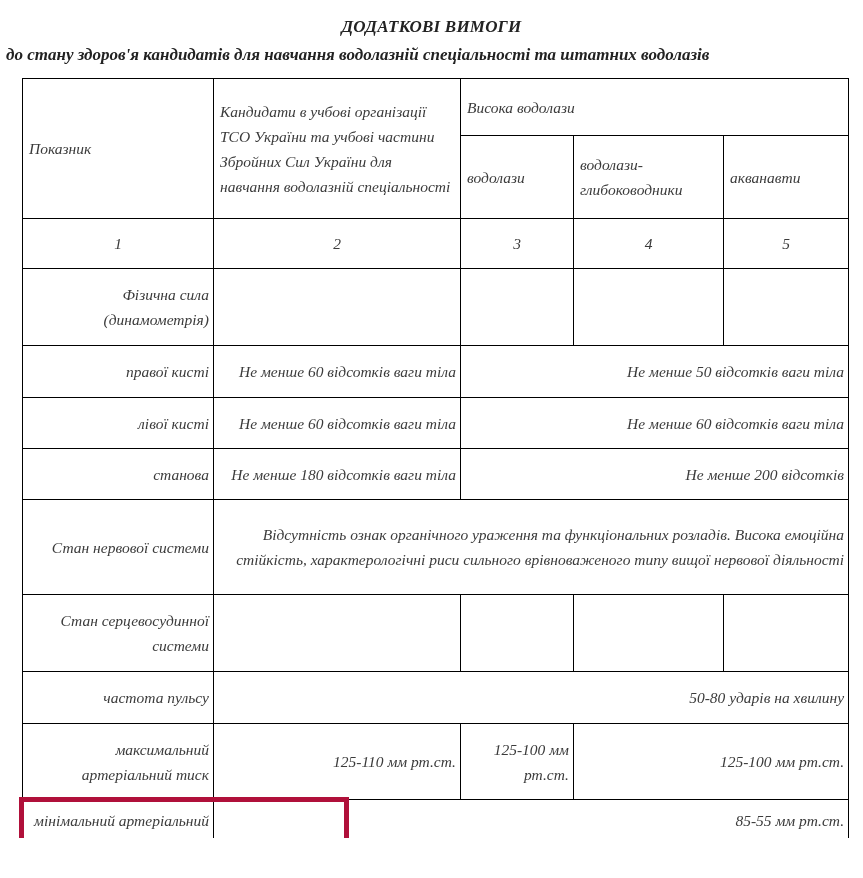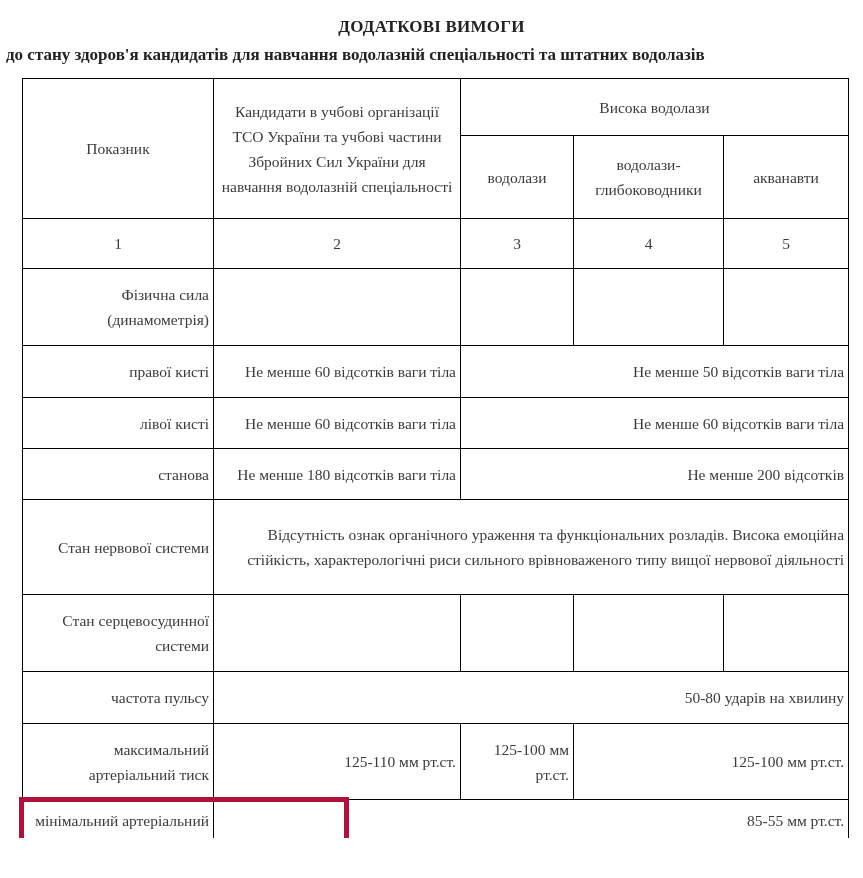--- a/index.html
+++ b/index.html
@@ -5,21 +5,21 @@
   * { box-sizing: border-box; }
   html, body { margin: 0; padding: 0; }
   body {
     width: 863px; height: 878px;
     background: #ffffff;
     overflow: hidden;
     font-family: "Liberation Serif", "DejaVu Serif", serif;
     color: #363636;
     position: relative;
   }
-  .page { position: relative; width: 863px; height: 838px; overflow: hidden; }
+  .page { position: relative; width: 863px; height: 838px; overflow: hidden; font-style: italic; }
 
   .doc-title {
     margin: 14px 0 0 0;
     text-align: center;
     font-size: 17px;
     font-weight: bold;
     color: #222;
     line-height: 26px;
     letter-spacing: .2px;
   }
@@ -43,21 +43,21 @@
     color: #3b3b3b;
   }
   table.req td, table.req th {
     border: 1.5px solid #000;
     font-weight: normal;
     vertical-align: middle;
     text-align: right;
     padding: 2px 4px 2px 5px;
     overflow: hidden;
   }
-  table.req th.hdr { text-align: center; padding: 4px 6px; }
+  table.req th.hdr { text-align: left; padding: 4px 6px; }
   th.hdr-top { vertical-align: top; padding-top: 12px; }
   tr.numbers td { text-align: center; padding: 2px; }
 
   .annotation-box {
     position: absolute;
     left: 19px; top: 797px;
     width: 330px; height: 67px;
     border: 5px solid #b0103a;
     pointer-events: none;
     z-index: 5;

